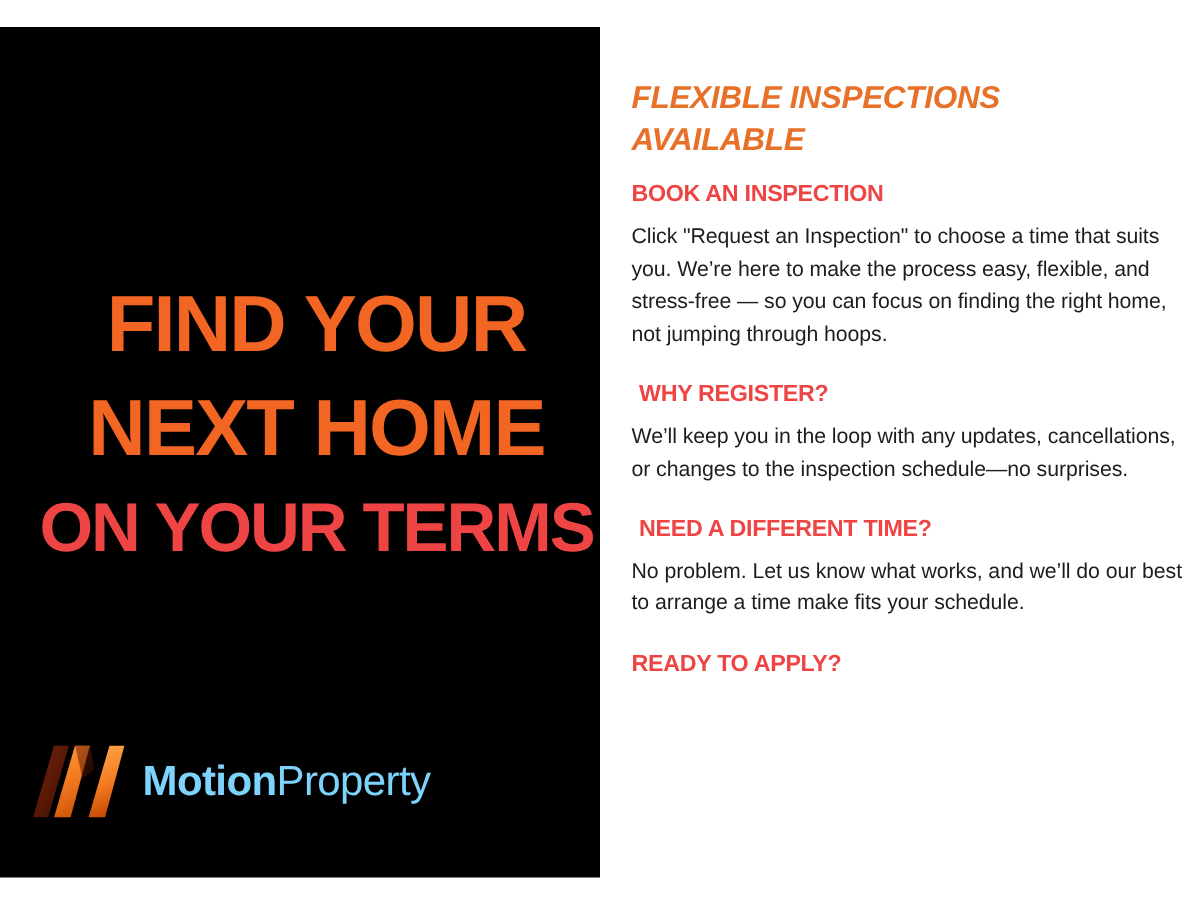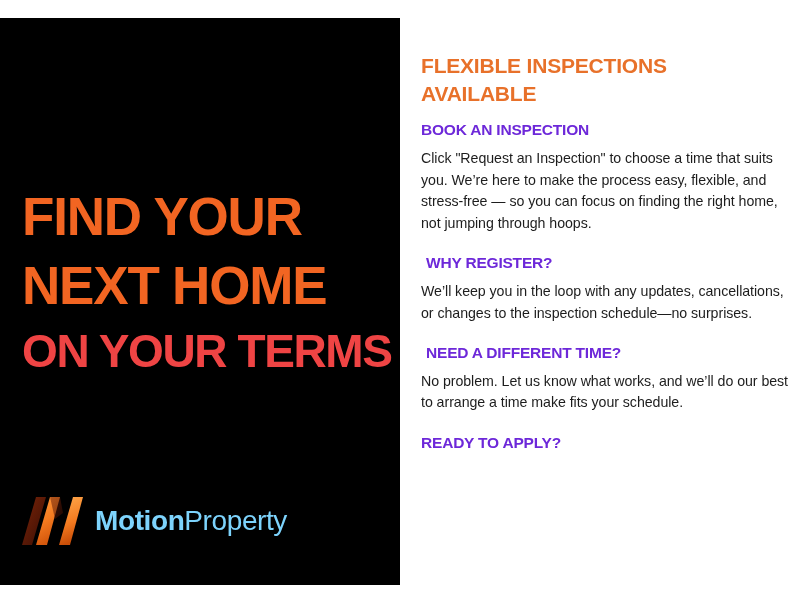--- a/index.html
+++ b/index.html
@@ -23,20 +23,21 @@
 
   
   .hero-panel {
     position: absolute;
     left: 0;
     top: 18px;
     width: 400px;
     height: 567px;
     background: #000000;
     overflow: hidden;
+    text-align: center;
   }
 
   .hero-headline {
     position: absolute;
     left: 22px;
     top: 172px;
     width: 378px;
   }
 
   .hero-line {
@@ -104,29 +105,30 @@
   .content-title {
     margin: 0;
     padding-top: 52px;
     color: #E8712A;
     font-family: "Liberation Sans", sans-serif;
     font-weight: bold;
     font-size: 21px;
     line-height: 1.32;
     letter-spacing: -0.2px;
     max-width: 280px;
+    font-style: italic;
   }
 
   .section {
     margin-top: 16px;
   }
 
   .section-heading {
     margin: 0 0 8px 0;
-    color: #6d28d9;
+    color: #ef4444;
     font-family: "Liberation Sans", sans-serif;
     font-weight: bold;
     font-size: 15.5px;
     line-height: 1.2;
     letter-spacing: -0.2px;
   }
 
   .section-heading.indented {
     padding-left: 5px;
   }

